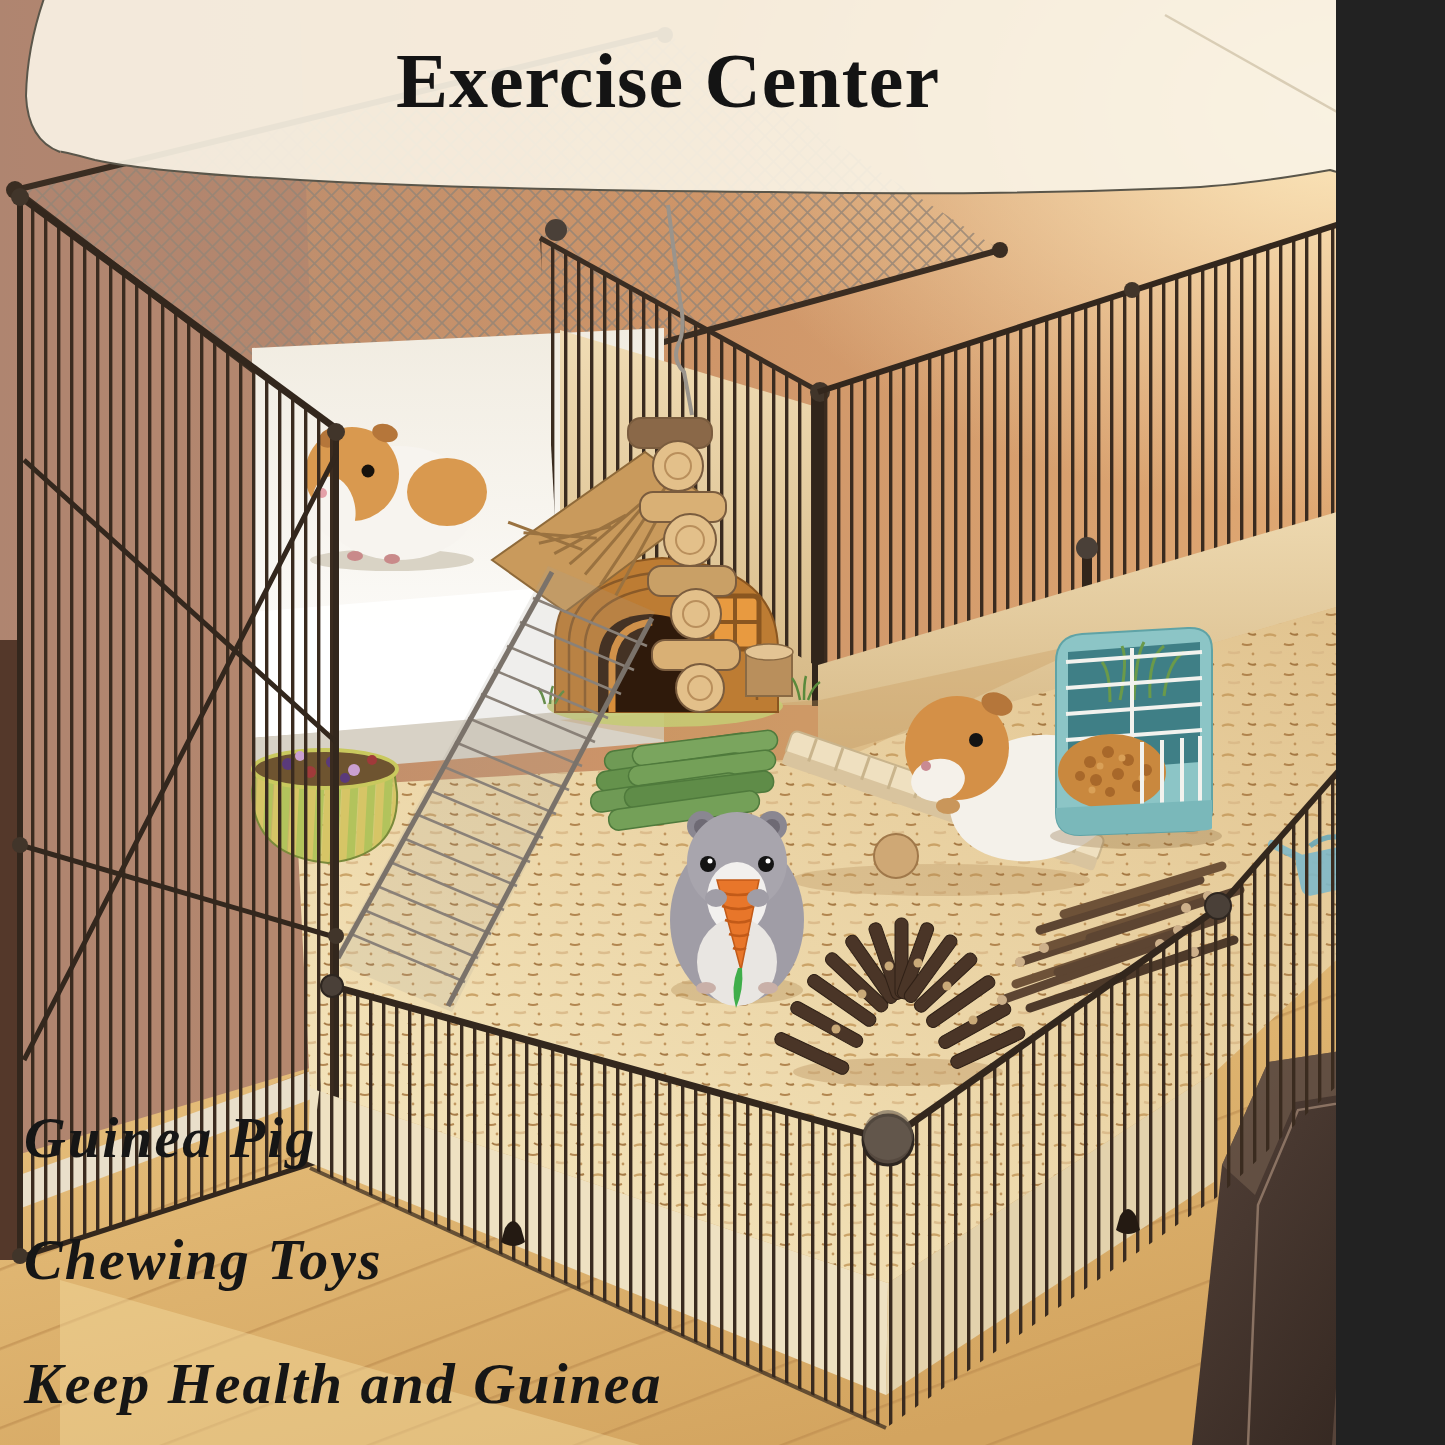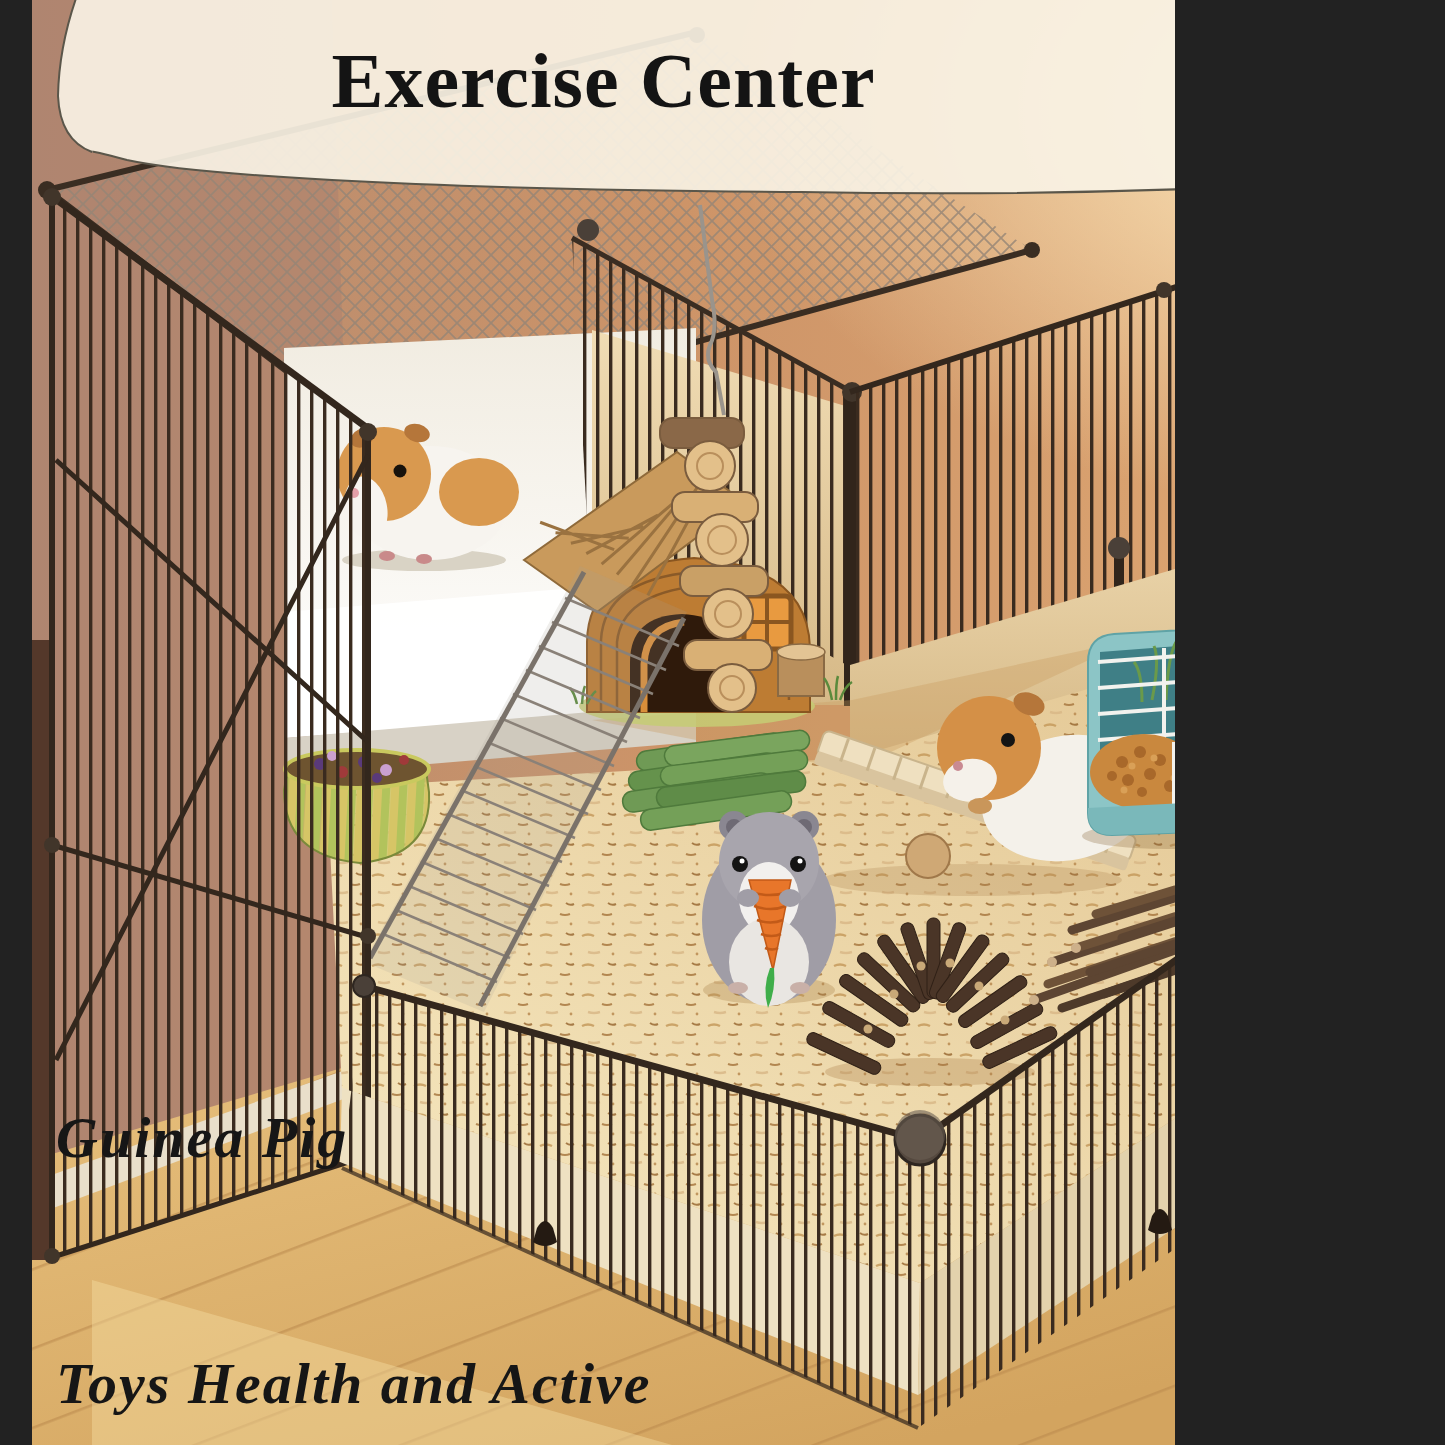--- a/index.html
+++ b/index.html
@@ -1,17 +1,17 @@
 <!DOCTYPE html>
 <html><head>
 <meta charset="utf-8">
 <style>
   html,body{margin:0;padding:0;background:#222;}
-  #stage{position:relative;width:1143px;height:1445px;overflow:hidden;
-         font-family:"Liberation Serif", serif;background:#e5e5e5;margin-left:32px;}
+  #stage{position:relative;width:1336px;height:1445px;overflow:hidden;
+         font-family:"Liberation Serif", serif;background:#e5e5e5;}
   #photo{position:absolute;inset:0;}
   .banner-title{
     position:absolute;top:36px;left:50%;transform:translateX(-50%);
     font-size:78px;font-weight:700;letter-spacing:1px;color:#141414;
     white-space:nowrap;z-index:30;
   }
   .caption{
     position:absolute;left:24px;font-style:italic;font-weight:700;
     font-size:58px;color:#161616;white-space:nowrap;z-index:30;
     letter-spacing:2px;
@@ -440,14 +440,15 @@
   <circle cx="888" cy="1135" r="25" fill="#6b5f53" opacity="0.6"></circle>
 
   <g>
     <path d="M47,-10 L1457,-10 L1457,45 Q1440,55 1432,96 Q1424,148 1420,160 Q1408,182 1395,185 Q1365,180 1330,170 Q1240,186 1180,188 Q980,196 770,192 Q480,190 300,180 Q150,172 95,160 Q58,150 60,152 Q28,140 26,96 Q27,44 47,-10 Z" fill="#f8f2e4" fill-opacity="0.92" stroke="#5a564a" stroke-width="2"></path>
     <path d="M1165,15 L1408,152" stroke="#d9cdb5" stroke-width="2.5" fill="none"></path>
   </g>
 </svg>
 
   <div class="banner-title">Exercise Center</div>
   <div class="caption l1">Guinea Pig</div>
-  <div class="caption l3">Toys Health and Active</div>
+  <div class="caption l2">Chewing Toys</div>
+  <div class="caption l3">Keep Health and Guinea</div>
 </div>
 
 </body></html>

